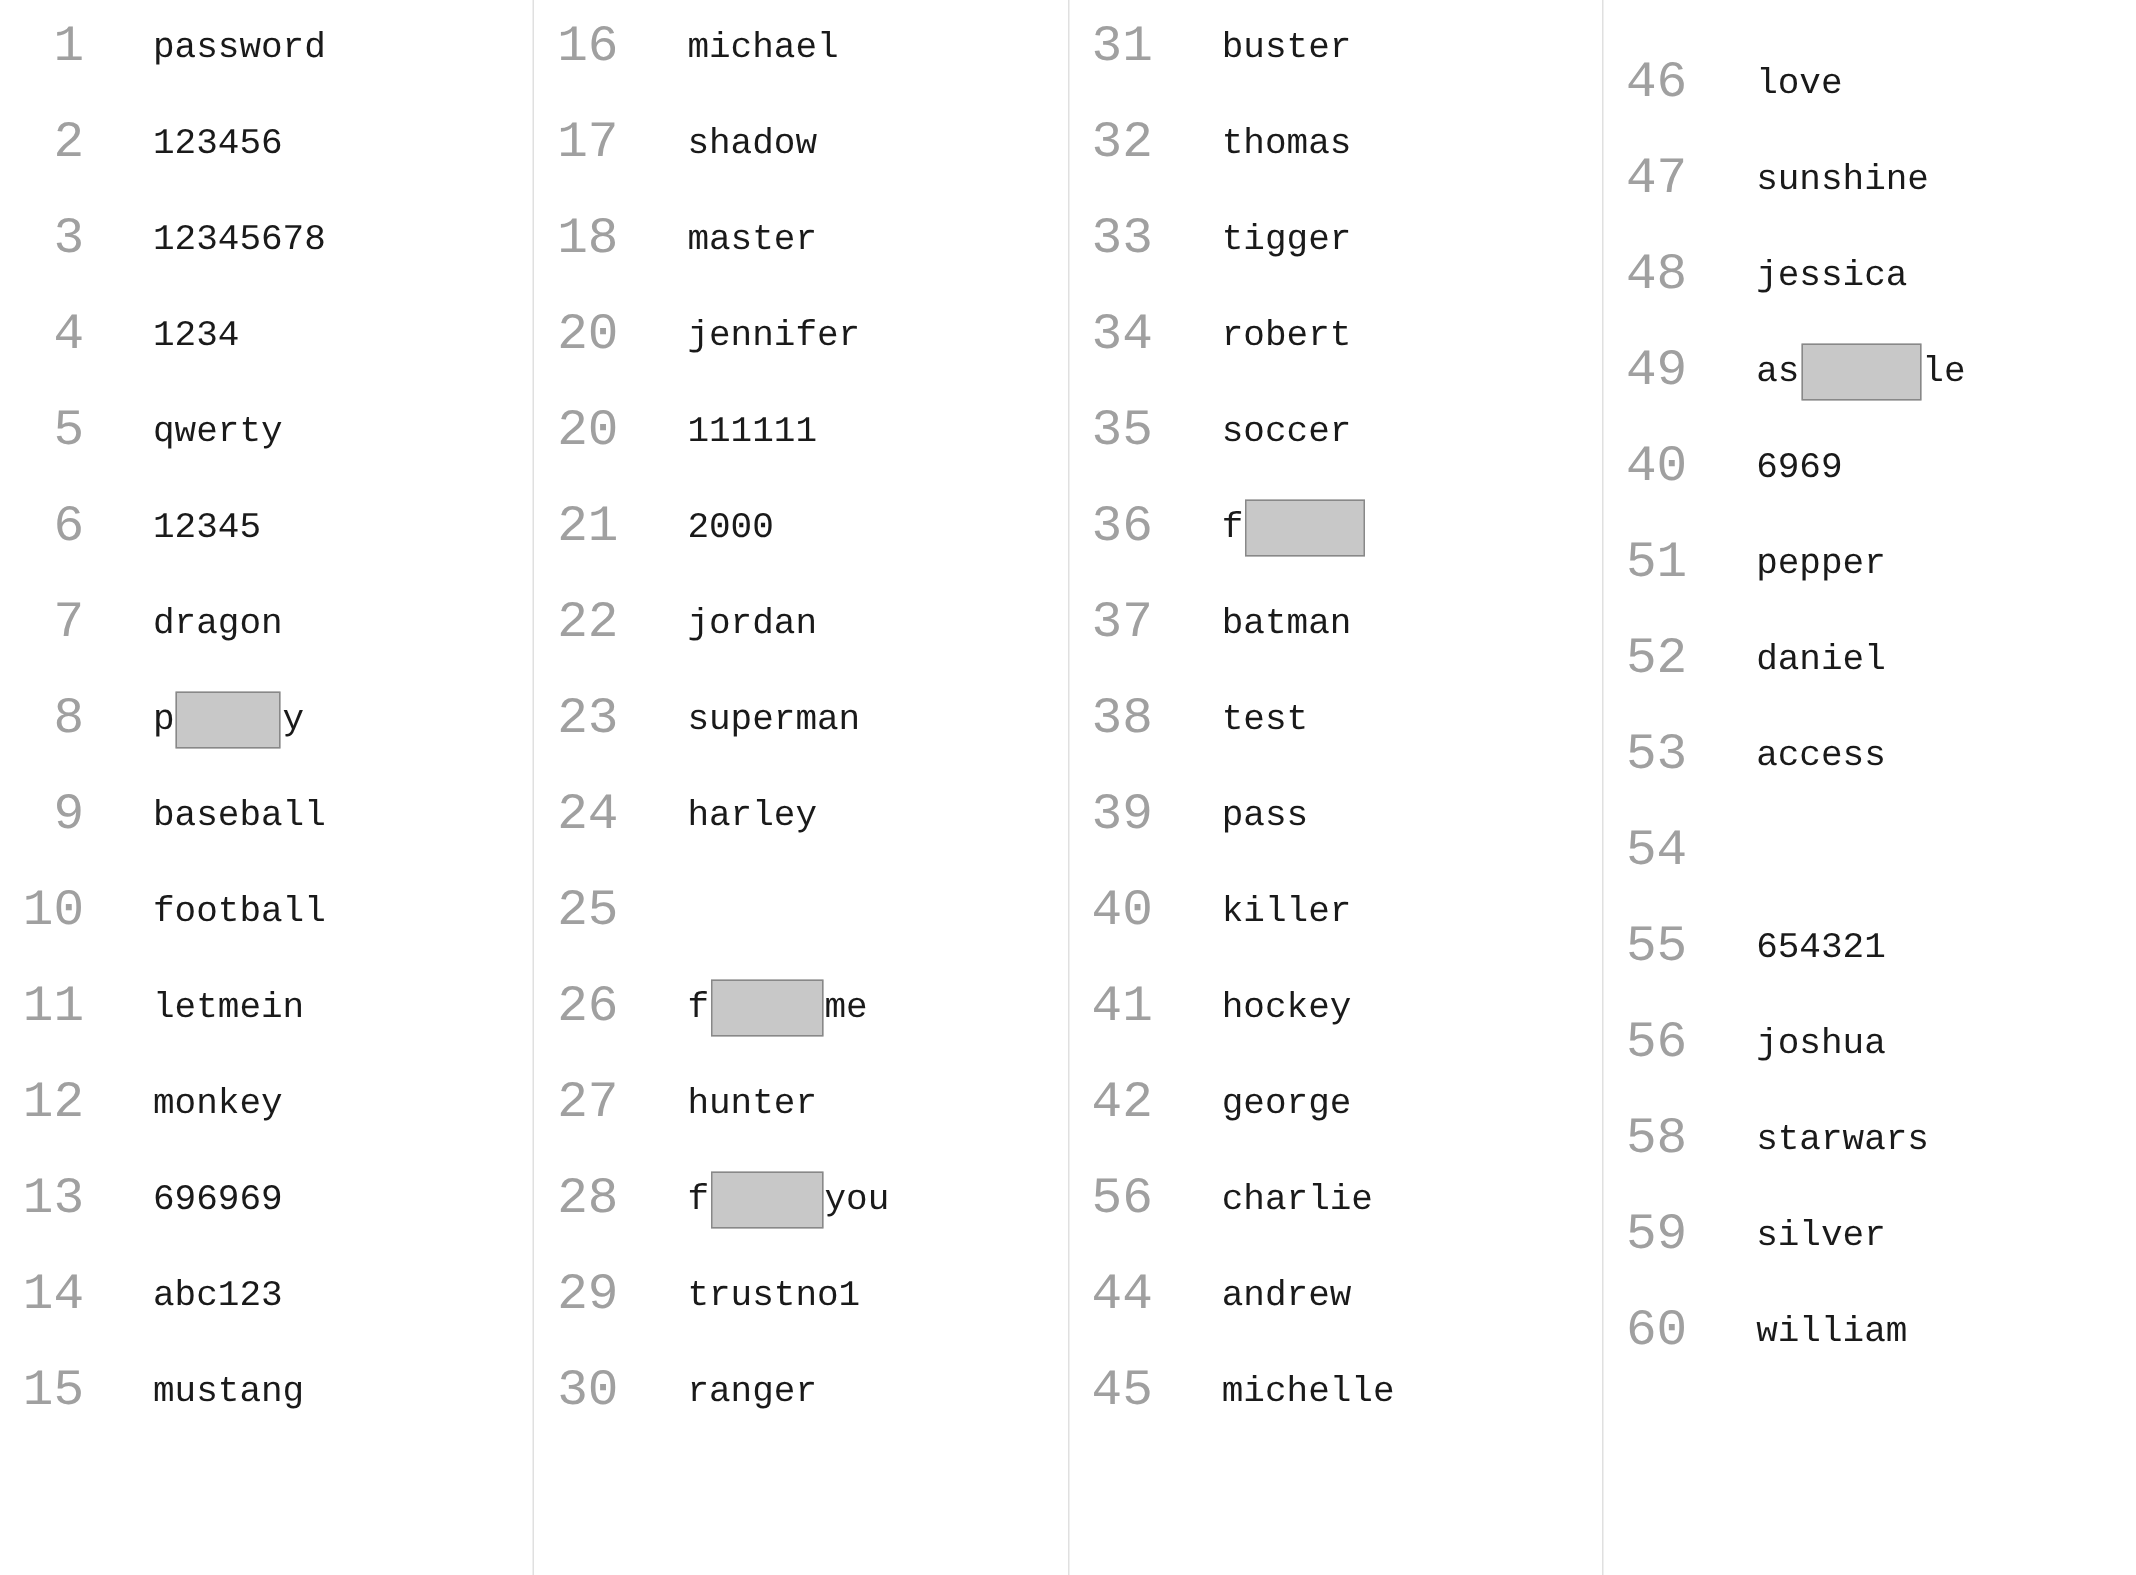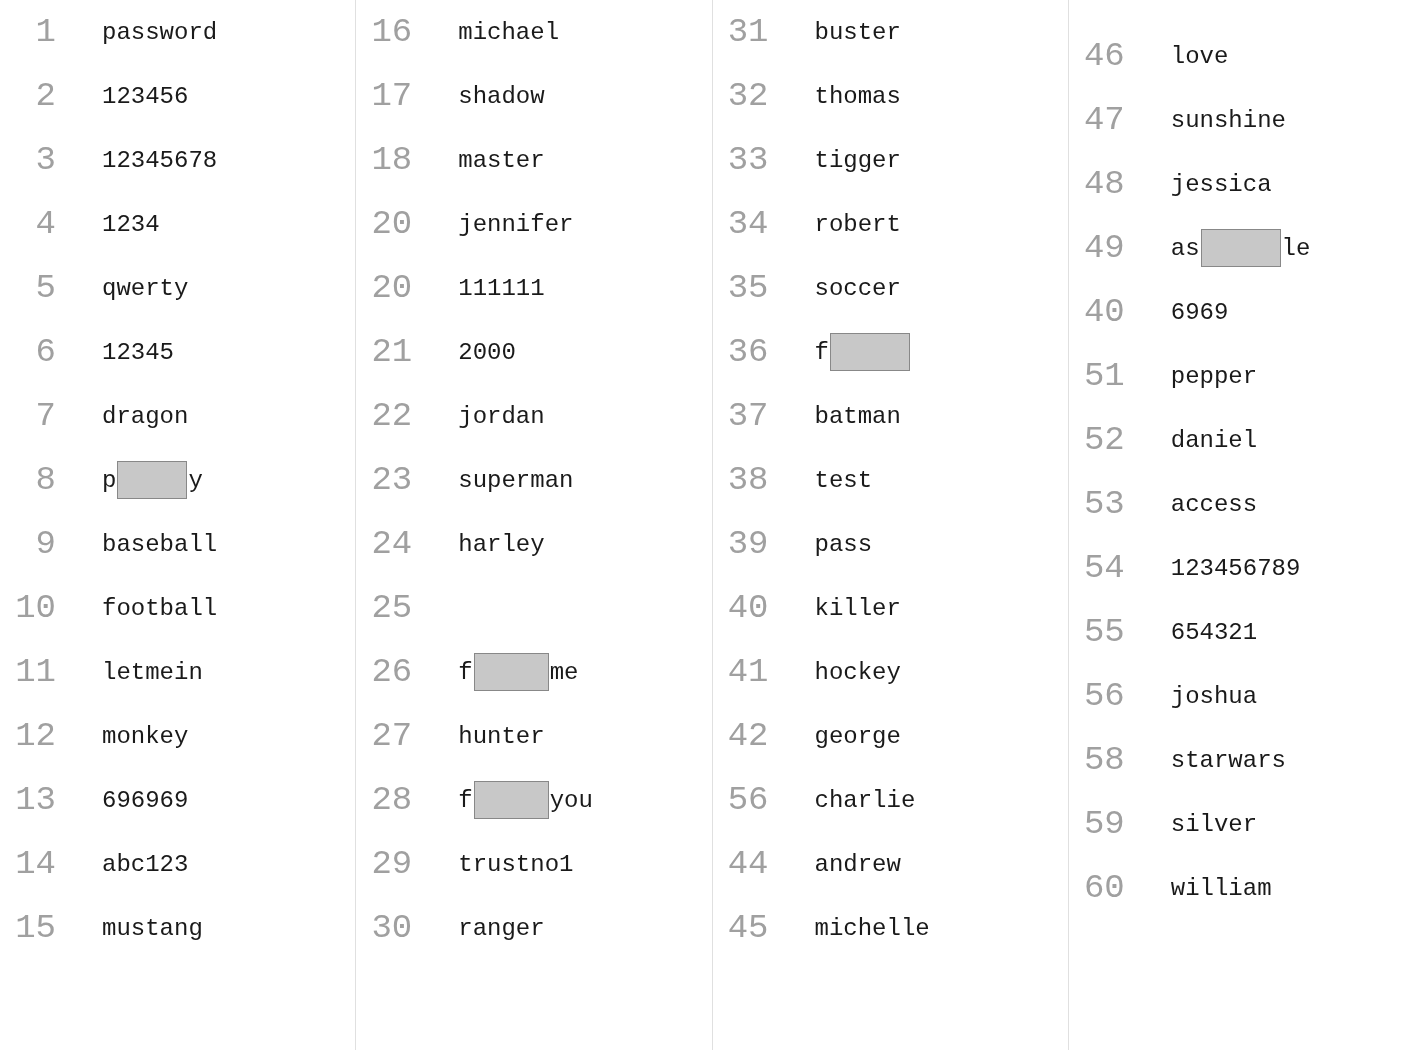--- a/index.html
+++ b/index.html
@@ -300,21 +300,20 @@
       <div class="row">
         <div class="line-number">52</div>
         <div class="content">daniel</div>
       </div>
       <div class="row">
         <div class="line-number">53</div>
         <div class="content">access</div>
       </div>
       <div class="row">
         <div class="line-number">54</div>
-        <div class="content">123456789</div>
       </div>
       <div class="row">
         <div class="line-number">55</div>
         <div class="content">654321</div>
       </div>
       <div class="row">
         <div class="line-number">56</div>
         <div class="content">joshua</div>
       </div>
       <div class="row">

